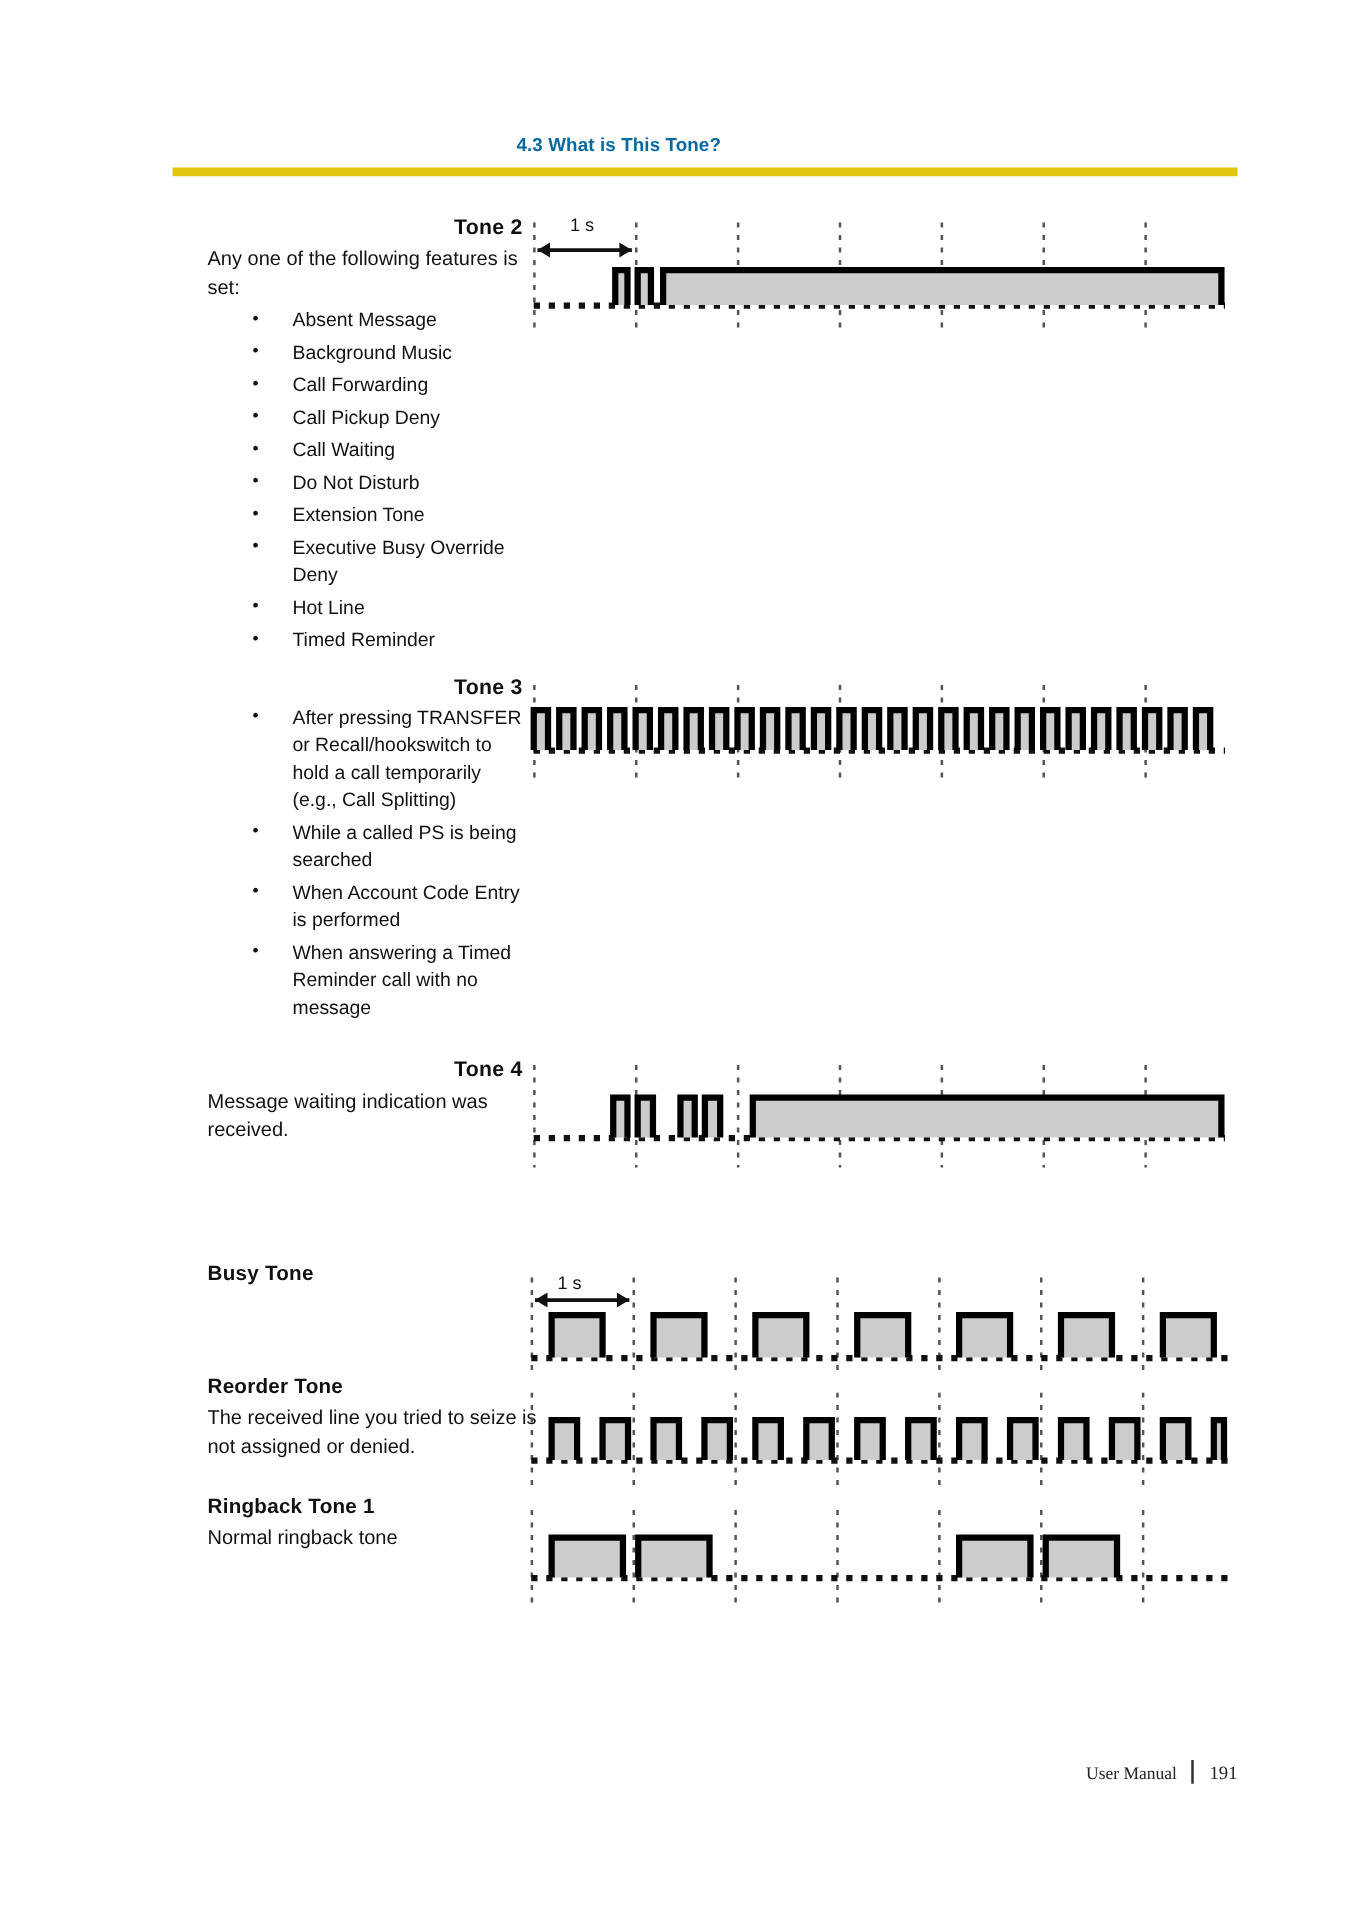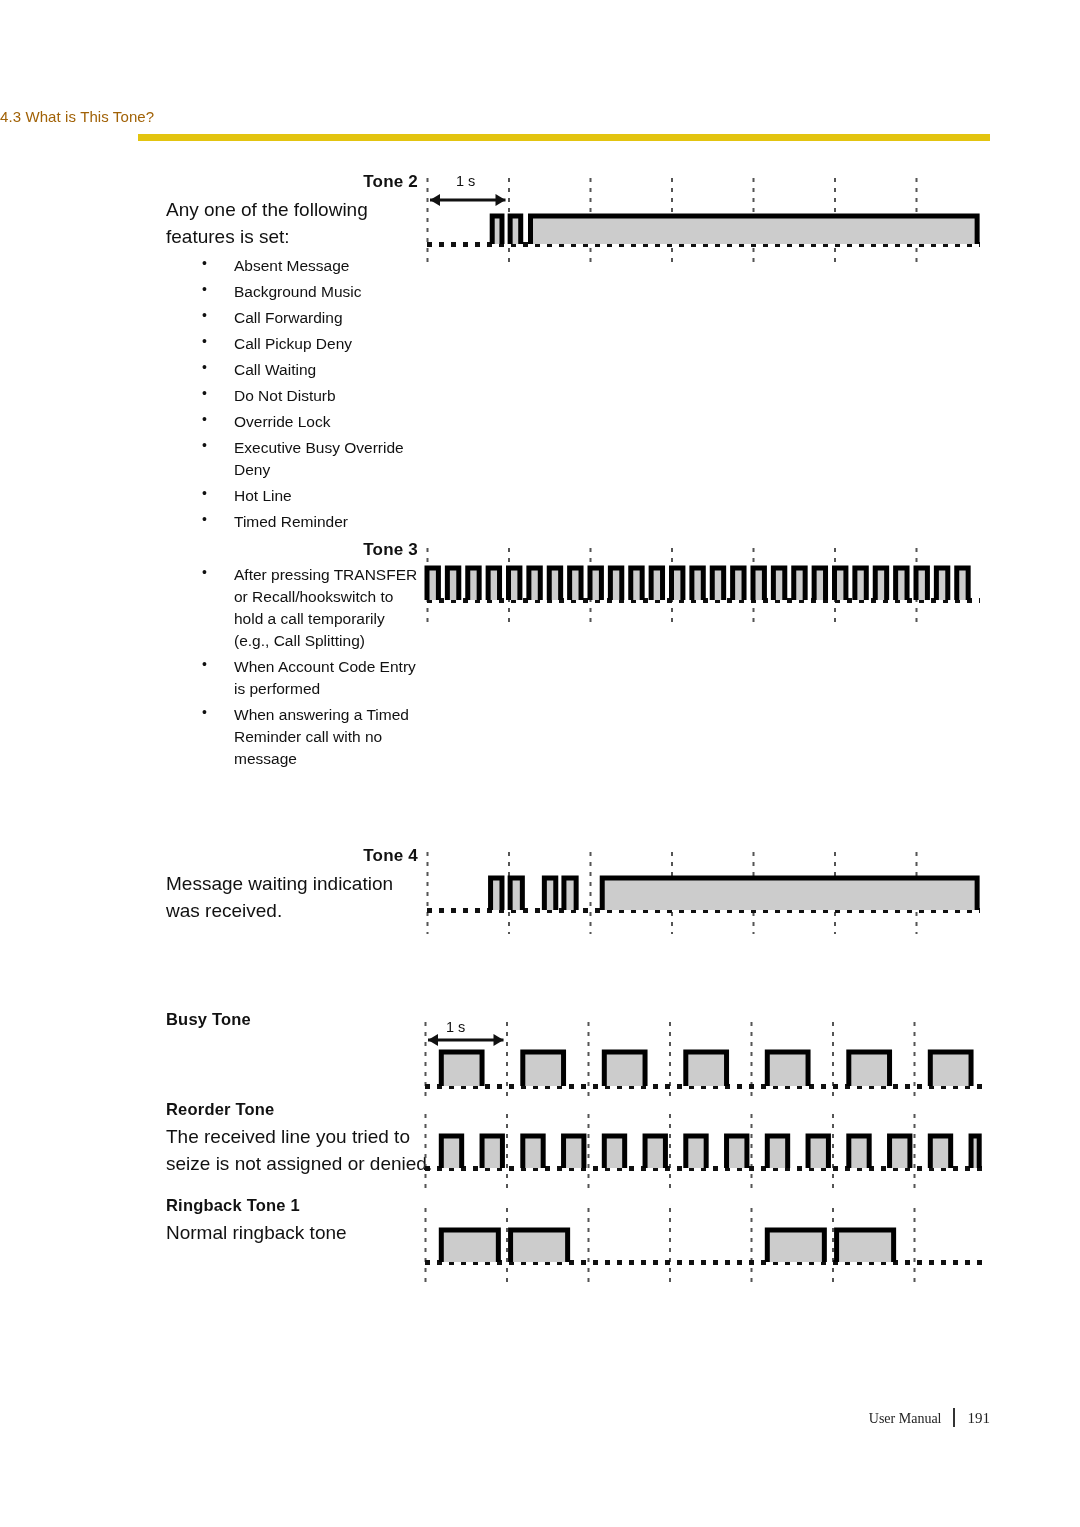--- a/index.html
+++ b/index.html
@@ -5,22 +5,22 @@
   html,body{margin:0;padding:0;background:#ffffff;}
   body{
     width:1080px;height:1527px;position:relative;overflow:hidden;
     font-family:"Liberation Sans","DejaVu Sans",sans-serif;
     color:#111111;
   }
   .page{position:absolute;inset:0;}
 
   
   .hdr-text{
-    position:absolute;left:0;top:108px;width:990px;text-align:left;
-    font-size:15px;font-weight:normal;letter-spacing:.1px;color:#a16207;
+    position:absolute;left:0;top:108px;width:990px;text-align:center;
+    font-size:15px;font-weight:bold;letter-spacing:.1px;color:#0369a1;
   }
   .hdr-rule{
     position:absolute;left:138px;top:134px;width:852px;height:7px;
     background:#E3C40F;
   }
 
   
   .footer{
     position:absolute;left:0;top:1408px;width:990px;text-align:right;
     font-size:14px;color:#222;font-family:Liberation Serif, serif;
@@ -31,21 +31,21 @@
     vertical-align:-4px;margin:0 13px 0 11px;
   }
   .footer .pg{display:inline-block;font-size:15px;}
 
   
   .col{position:absolute;left:166px;width:252px;}
   h3.tone-h{
     margin:0;font-size:17px;font-weight:bold;letter-spacing:.2px;color:#111;text-align:right;
   }
   p.body{
-    margin:5px 0 0 0;font-size:19px;line-height:1.42;color:#111;
+    margin:5px 0 0 0;font-size:16px;line-height:1.42;color:#111;
   }
   ul.feat{margin:2px 0 0 0;padding:0;list-style:none;}
   ul.feat li{
     position:relative;padding-left:68px;font-size:15.5px;line-height:1.42;
     margin-top:4px;color:#111;
   }
   ul.feat li::before{
     content:"\2022";position:absolute;left:36px;top:-1px;font-size:14px;color:#111;
   }
   h2.blue{
@@ -73,21 +73,21 @@
   <div class="col" style="top:172px;">
     <h3 class="tone-h">Tone 2</h3>
     <p class="body">Any one of the following features is set:</p>
     <ul class="feat">
       <li>Absent Message</li>
       <li>Background Music</li>
       <li>Call Forwarding</li>
       <li>Call Pickup Deny</li>
       <li>Call Waiting</li>
       <li>Do Not Disturb</li>
-      <li>Override Lock</li>
+      <li>Extension Tone</li>
       <li>Executive Busy Override Deny</li>
       <li>Hot Line</li>
       <li>Timed Reminder</li>
     </ul>
   </div>
   <div class="wave" id="w-tone-2" style="left:420px;top:172px;">
       <svg width="560" height="100" viewBox="0 0 560 100">
         <line x1="7.5" y1="6" x2="7.5" y2="96" stroke="#555555" stroke-width="2" stroke-dasharray="4 6"></line>
         <line x1="89" y1="6" x2="89" y2="96" stroke="#555555" stroke-width="2" stroke-dasharray="4 6"></line>
         <line x1="170.5" y1="6" x2="170.5" y2="96" stroke="#555555" stroke-width="2" stroke-dasharray="4 6"></line>
@@ -106,20 +106,21 @@
         <path d="M10,28 l10,-6 l0,12 z" fill="#111"></path>
         <path d="M85.5,28 l-10,-6 l0,12 z" fill="#111"></path>
       </svg>
     </div>
   <div class="lbl-1s" id="lbl-tone-2" style="left:456px;top:173px;">1 s</div>
 
   <div class="col" style="top:540px;">
     <h3 class="tone-h">Tone 3</h3>
     <ul class="feat">
       <li>After pressing TRANSFER or Recall/hookswitch to hold a call temporarily (e.g., Call Splitting)</li>
+      <li>While a called PS is being searched</li>
       <li>When Account Code Entry is performed</li>
       <li>When answering a Timed Reminder call with no message</li>
     </ul>
   </div>
   <div class="wave" id="w-tone-3" style="left:420px;top:548px;">
       <svg width="560" height="80" viewBox="0 0 560 80">
         <line x1="7.5" y1="0" x2="7.5" y2="78" stroke="#555555" stroke-width="2" stroke-dasharray="4 6"></line>
         <line x1="89" y1="0" x2="89" y2="78" stroke="#555555" stroke-width="2" stroke-dasharray="4 6"></line>
         <line x1="170.5" y1="0" x2="170.5" y2="78" stroke="#555555" stroke-width="2" stroke-dasharray="4 6"></line>
         <line x1="252" y1="0" x2="252" y2="78" stroke="#555555" stroke-width="2" stroke-dasharray="4 6"></line>

